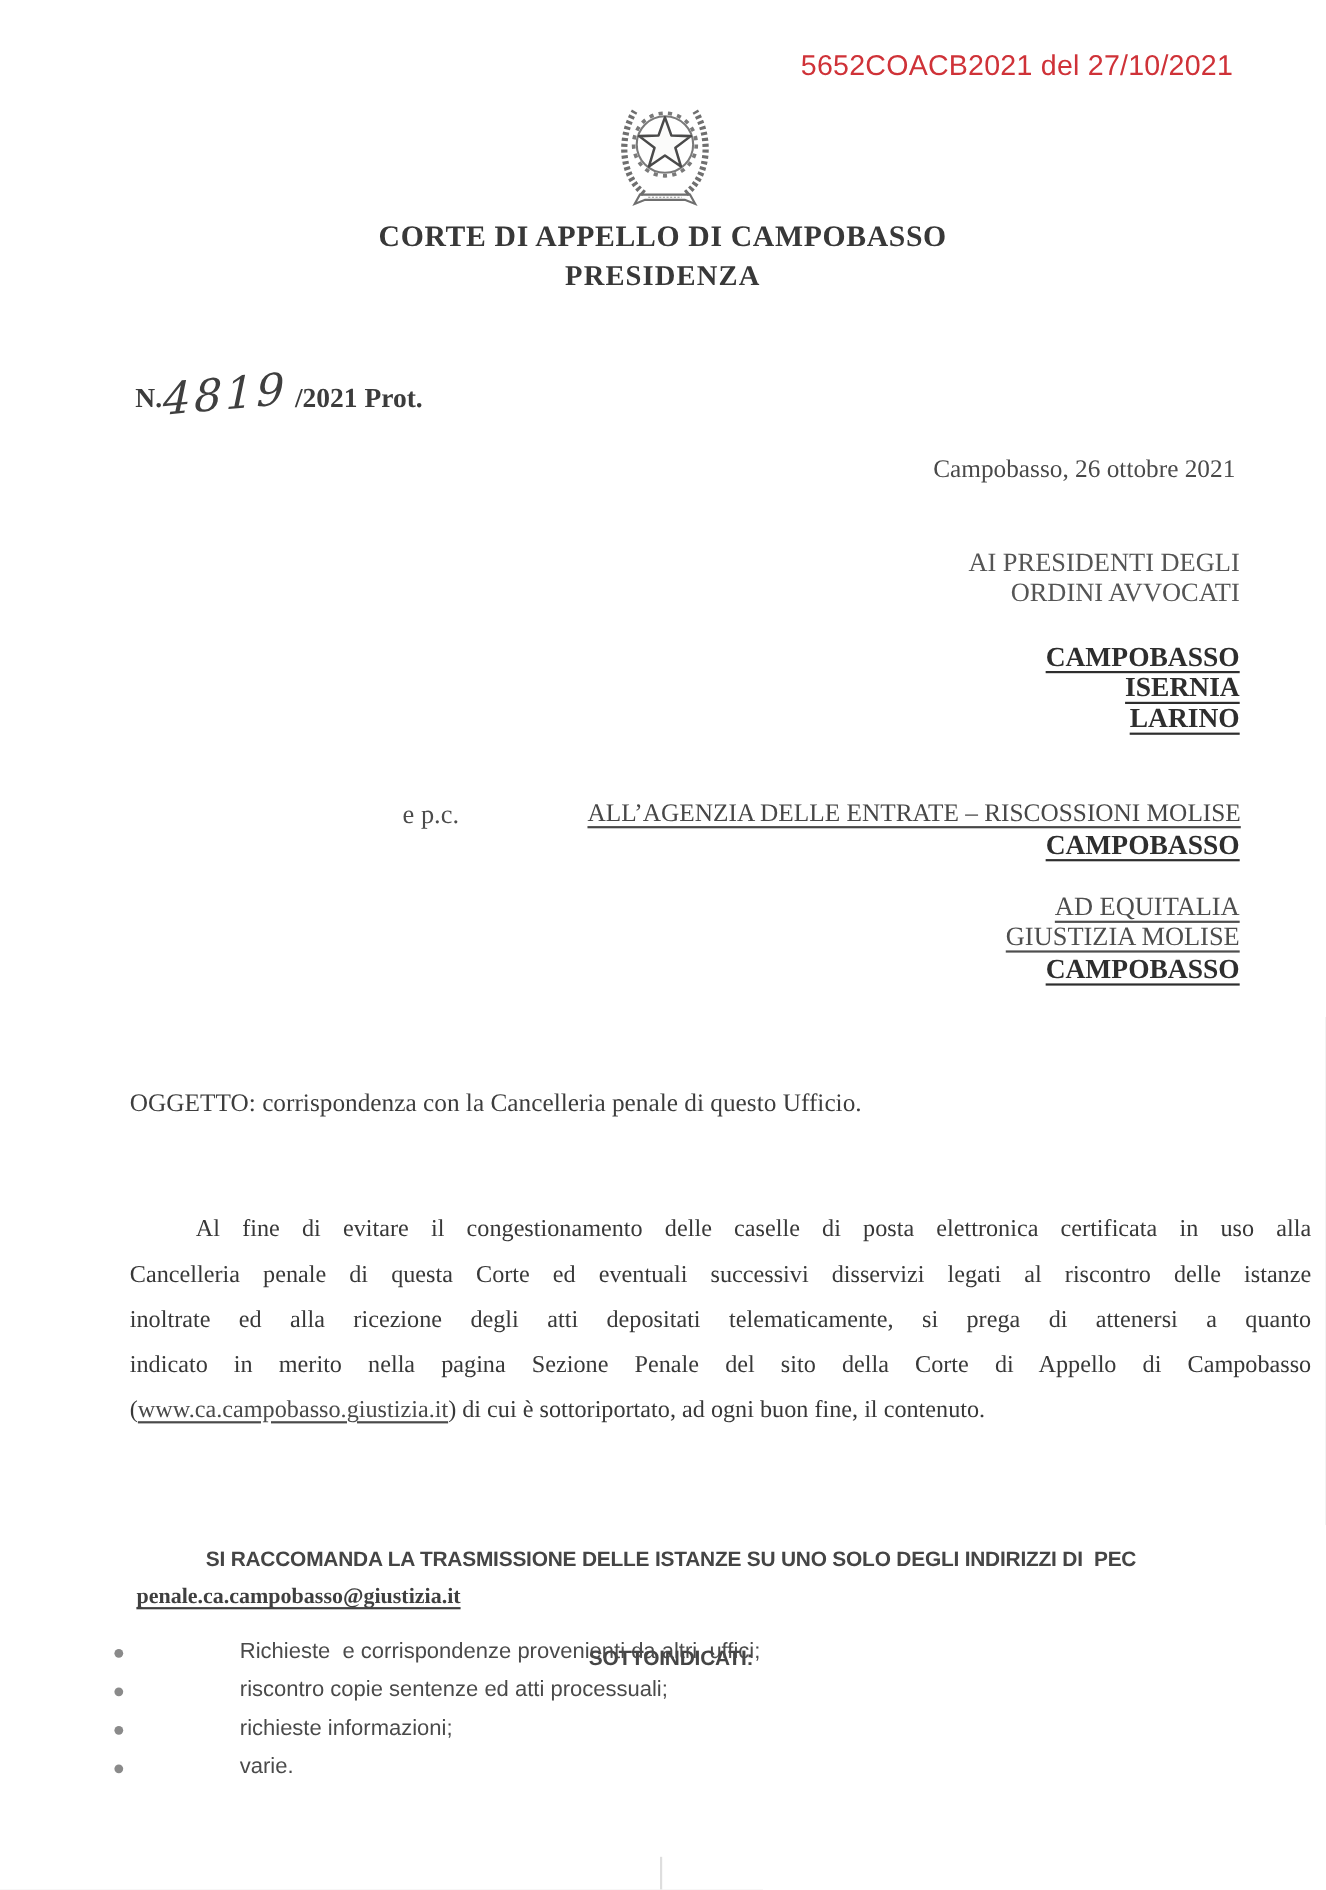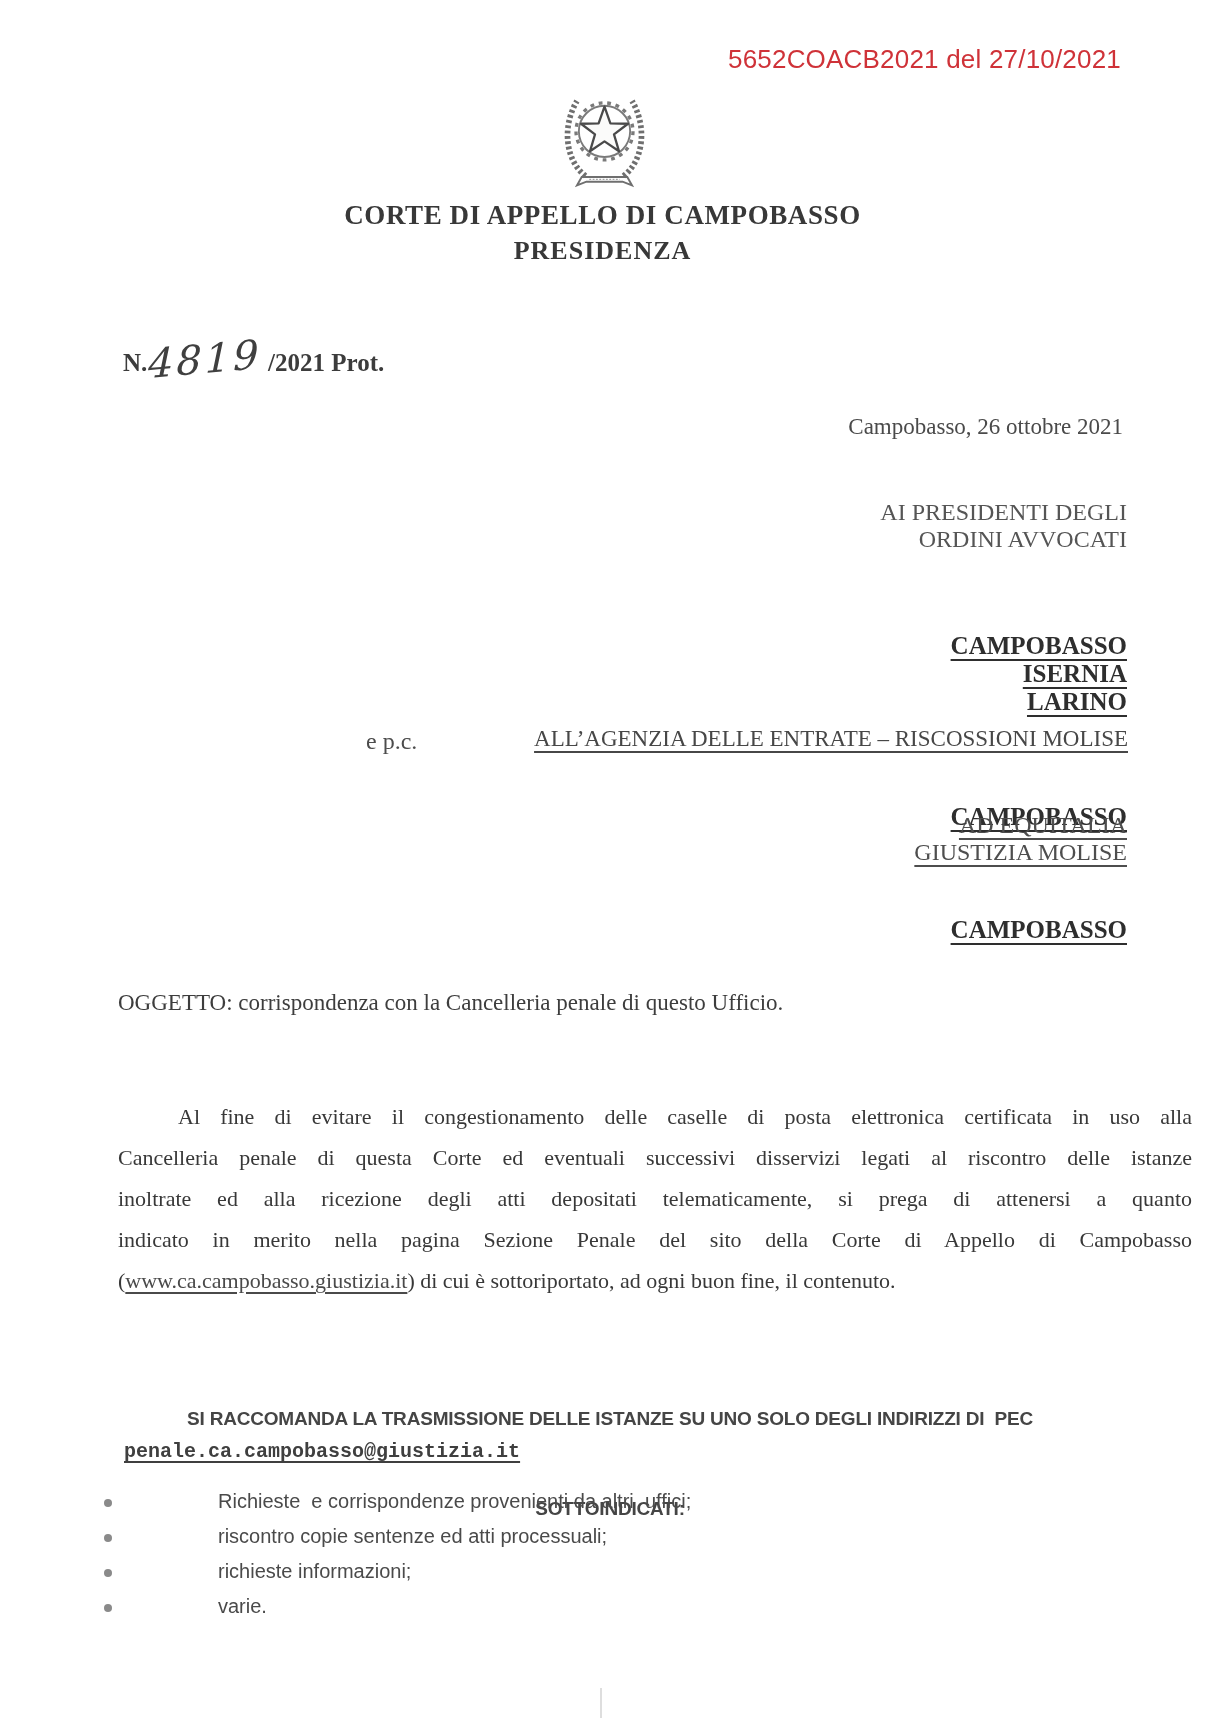--- a/index.html
+++ b/index.html
@@ -41,21 +41,21 @@
     font-size:40px;line-height:30px;
     letter-spacing:3px;color:#3f3f3f;
     transform:rotate(-5deg) skewX(-6deg);
     position:relative;top:2px;margin:0 6px 0 1px;
   }
   
   .dateline{top:414px;right:82px;font-size:23px;color:#4a4a4a;}
   
   .addr{right:78px;text-align:right;font-size:24px;color:#555;line-height:27px;}
   .addr-to{top:499px;}
-  .city{right:78px;text-align:right;font-size:25px;font-weight:bold;color:#2e2e2e;margin-top:48px;}
+  .city{right:78px;text-align:right;font-size:25px;font-weight:bold;color:#2e2e2e;}
   .u{text-decoration:underline;text-underline-offset:5px;text-decoration-thickness:1.5px;}
   .city-1{top:584px;}
   .city-2{top:612px;}
   .city-3{top:640px;}
   .cc-label{top:728px;left:366px;font-size:24px;color:#4c4c4c;}
   .cc-line{top:726px;right:77px;text-align:right;font-size:23px;color:#474747;}
   .cc-city{top:755px;}
   .cc2-1{top:812px;right:78px;text-align:right;font-size:24px;color:#4e4e4e;}
   .cc2-2{top:839px;right:78px;text-align:right;font-size:24px;color:#4e4e4e;}
   .cc2-city{top:868px;}
@@ -70,21 +70,21 @@
   
   .notice{
     top:1344px;left:130px;width:960px;text-align:center;
     font-family:"Liberation Sans","DejaVu Sans",sans-serif;
     font-weight:bold;font-size:19px;color:#454545;
     letter-spacing:-0.2px;line-height:30px;white-space:pre-wrap;
   }
   
   .pec-email{
     top:1440px;left:124px;
-    font-family:Liberation Mono, monospace;
+    font-family:Liberation Serif, serif;
     font-weight:bold;font-size:20px;color:#3f3f3f;
     text-decoration:underline;text-underline-offset:4px;
   }
   
   .bullets{top:1490px;left:0;width:1100px;}
   .bullet-row{position:relative;height:35px;}
   .bullet-dot{
     position:absolute;left:104px;top:9px;width:8px;height:8px;border-radius:50%;
     background:#8a8a8a;
   }

